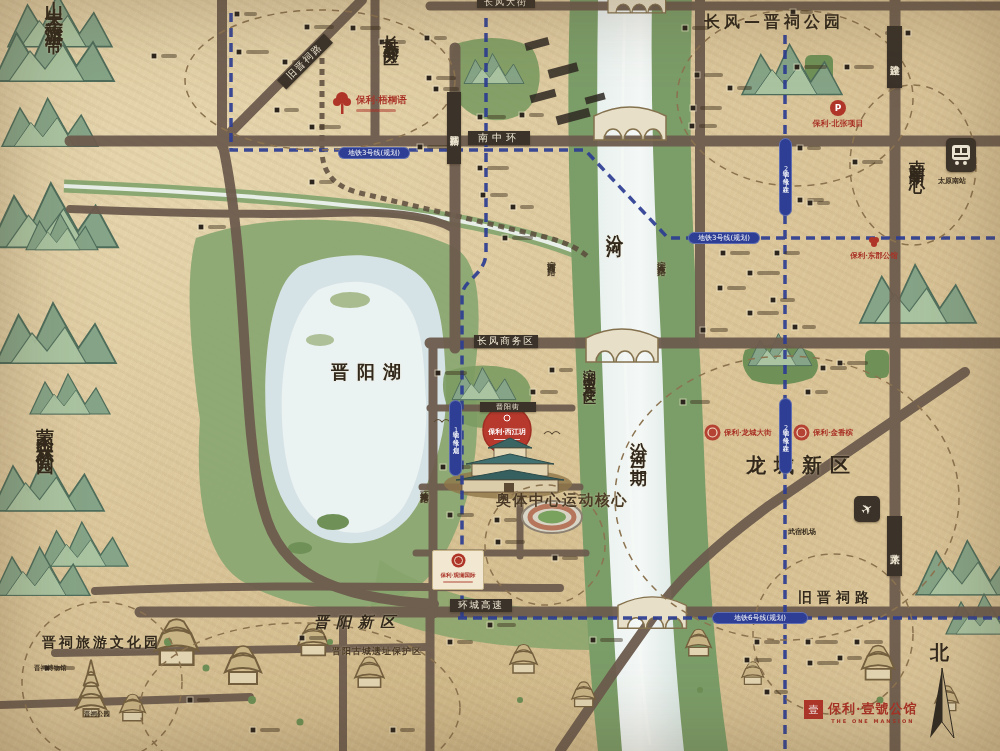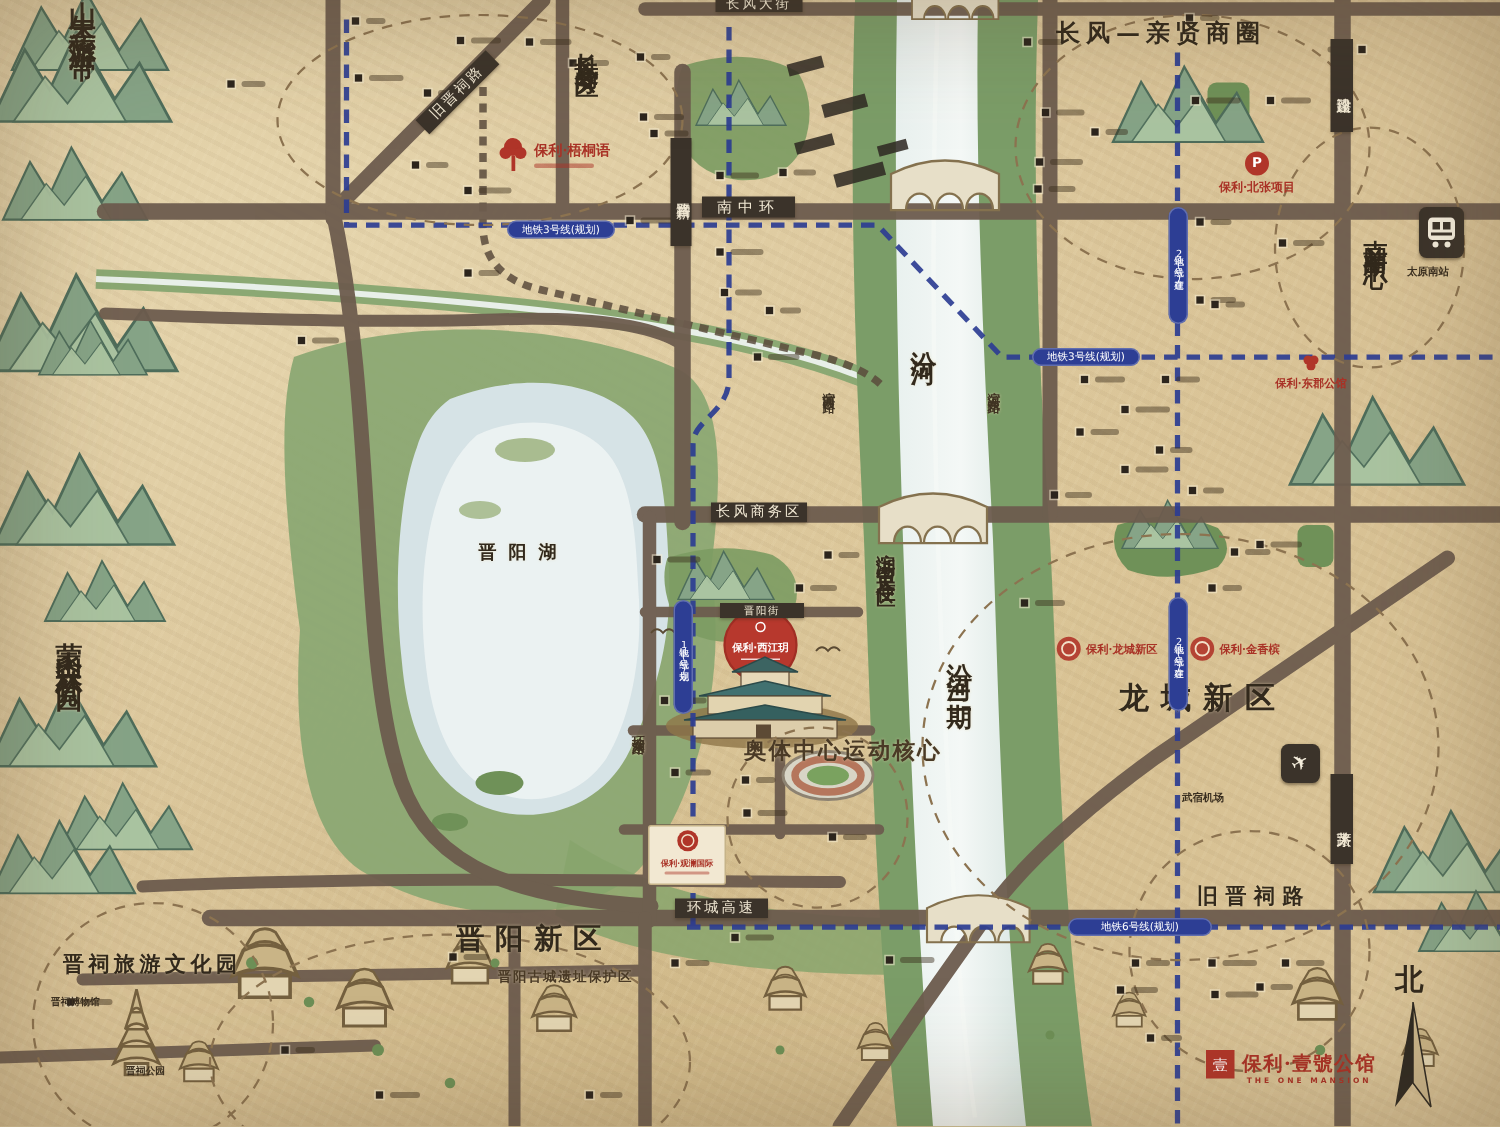--- a/index.html
+++ b/index.html
@@ -391,29 +391,29 @@
       <div class="poi-smudge" style="width: 20px; left: 505px; top: 540px;"></div>
       <div class="poi" style="left: 555px; top: 558px;"></div>
       <div class="poi-smudge" style="width: 16px; left: 562px; top: 556px;"></div>
     </div>
 
   <div id="labels">
 
     <div class="lbl v" style="left:42px;top:-14px;font-size:18px;letter-spacing:7px;">山生态旅游带</div>
     <div class="lbl v" style="left:33px;top:413px;font-size:18px;letter-spacing:6px;">蒙山森林公园</div>
     <div class="lbl v" style="left:380px;top:22px;font-size:16px;letter-spacing:4px;">长风商务区</div>
-    <div class="lbl" style="left:704px;top:12px;font-size:16px;letter-spacing:4px;">长风—亲贤商圈</div>
+    <div class="lbl" style="left:704px;top:12px;font-size:16px;letter-spacing:4px;">长风—晋祠公园</div>
     <div class="lbl v" style="left:906px;top:147px;font-size:16px;letter-spacing:4px;">南站新中心</div>
     <div class="lbl v" style="left:604px;top:220px;font-size:17px;letter-spacing:6px;">汾河</div>
     <div class="lbl v" style="left:628px;top:428px;font-size:17px;letter-spacing:9px;">汾河三期</div>
     <div class="lbl v" style="left:580px;top:358px;font-size:13px;letter-spacing:4px;">滨湖中央居住区</div>
-    <div class="lbl" style="left:319px;top:360px;font-size:12px;letter-spacing:8px;">晋阳湖</div>
+    <div class="lbl" style="left:331px;top:360px;font-size:18px;letter-spacing:8px;">晋阳湖</div>
     <div class="lbl" style="left:746px;top:452px;font-size:20px;letter-spacing:8px;">龙城新区</div>
     <div class="lbl" style="left:798px;top:589px;font-size:14px;letter-spacing:5px;">旧晋祠路</div>
-    <div class="lbl" style="left:304px;top:613px;font-size:19px;letter-spacing:7px;">晋阳新区</div>
+    <div class="lbl" style="left:314px;top:613px;font-size:15px;letter-spacing:7px;font-style:italic;">晋阳新区</div>
     <div class="lbl" style="left:42px;top:634px;font-size:14px;letter-spacing:3px;">晋祠旅游文化园</div>
     <div class="lbl" style="left:332px;top:645px;font-size:9px;letter-spacing:1px;color:#4a3a26;">晋阳古城遗址保护区</div>
     <div class="lbl" style="left:496px;top:491px;font-size:15px;letter-spacing:1.5px;color:#4a3a26;">奥体中心运动核心</div>
 
     <div style="position:absolute;left:920px;top:640px;width:48px;height:110px;">
       <div class="lbl" style="left:10px;top:0;font-size:19px;">北</div>
       <svg width="40" height="78" style="position:absolute;left:2px;top:28px;">
         <polygon points="20,0 8,70 20,54" fill="#2f2a22"></polygon>
         <polygon points="20,0 32,70 20,54" fill="#cbb68b" stroke="#2f2a22" stroke-width="1"></polygon>
       </svg>
@@ -466,21 +466,21 @@
         <circle cx="6" cy="8" r="3" fill="#b03529"></circle>
       </svg>
       <div class="red" style="font-size:7.5px;">保利·东郡公馆</div>
     </div>
 
     <div style="position:absolute;left:704px;top:424px;display:flex;align-items:center;gap:3px;">
       <svg width="17" height="17">
         <circle cx="8.5" cy="8.5" r="8" fill="#b03529" opacity=".9"></circle>
         <circle cx="8.5" cy="8.5" r="4.5" fill="none" stroke="#f2e0c8" stroke-width="1.2"></circle>
       </svg>
-      <div class="red" style="font-size:7.5px;">保利·龙城新区</div>
+      <div class="red" style="font-size:7.5px;">保利·龙城大街</div>
     </div>
 
     <div style="position:absolute;left:793px;top:424px;display:flex;align-items:center;gap:3px;">
       <svg width="17" height="17">
         <circle cx="8.5" cy="8.5" r="8" fill="#b03529" opacity=".9"></circle>
         <circle cx="8.5" cy="8.5" r="4.5" fill="none" stroke="#f2e0c8" stroke-width="1.2"></circle>
       </svg>
       <div class="red" style="font-size:7.5px;">保利·金香槟</div>
     </div>
 

